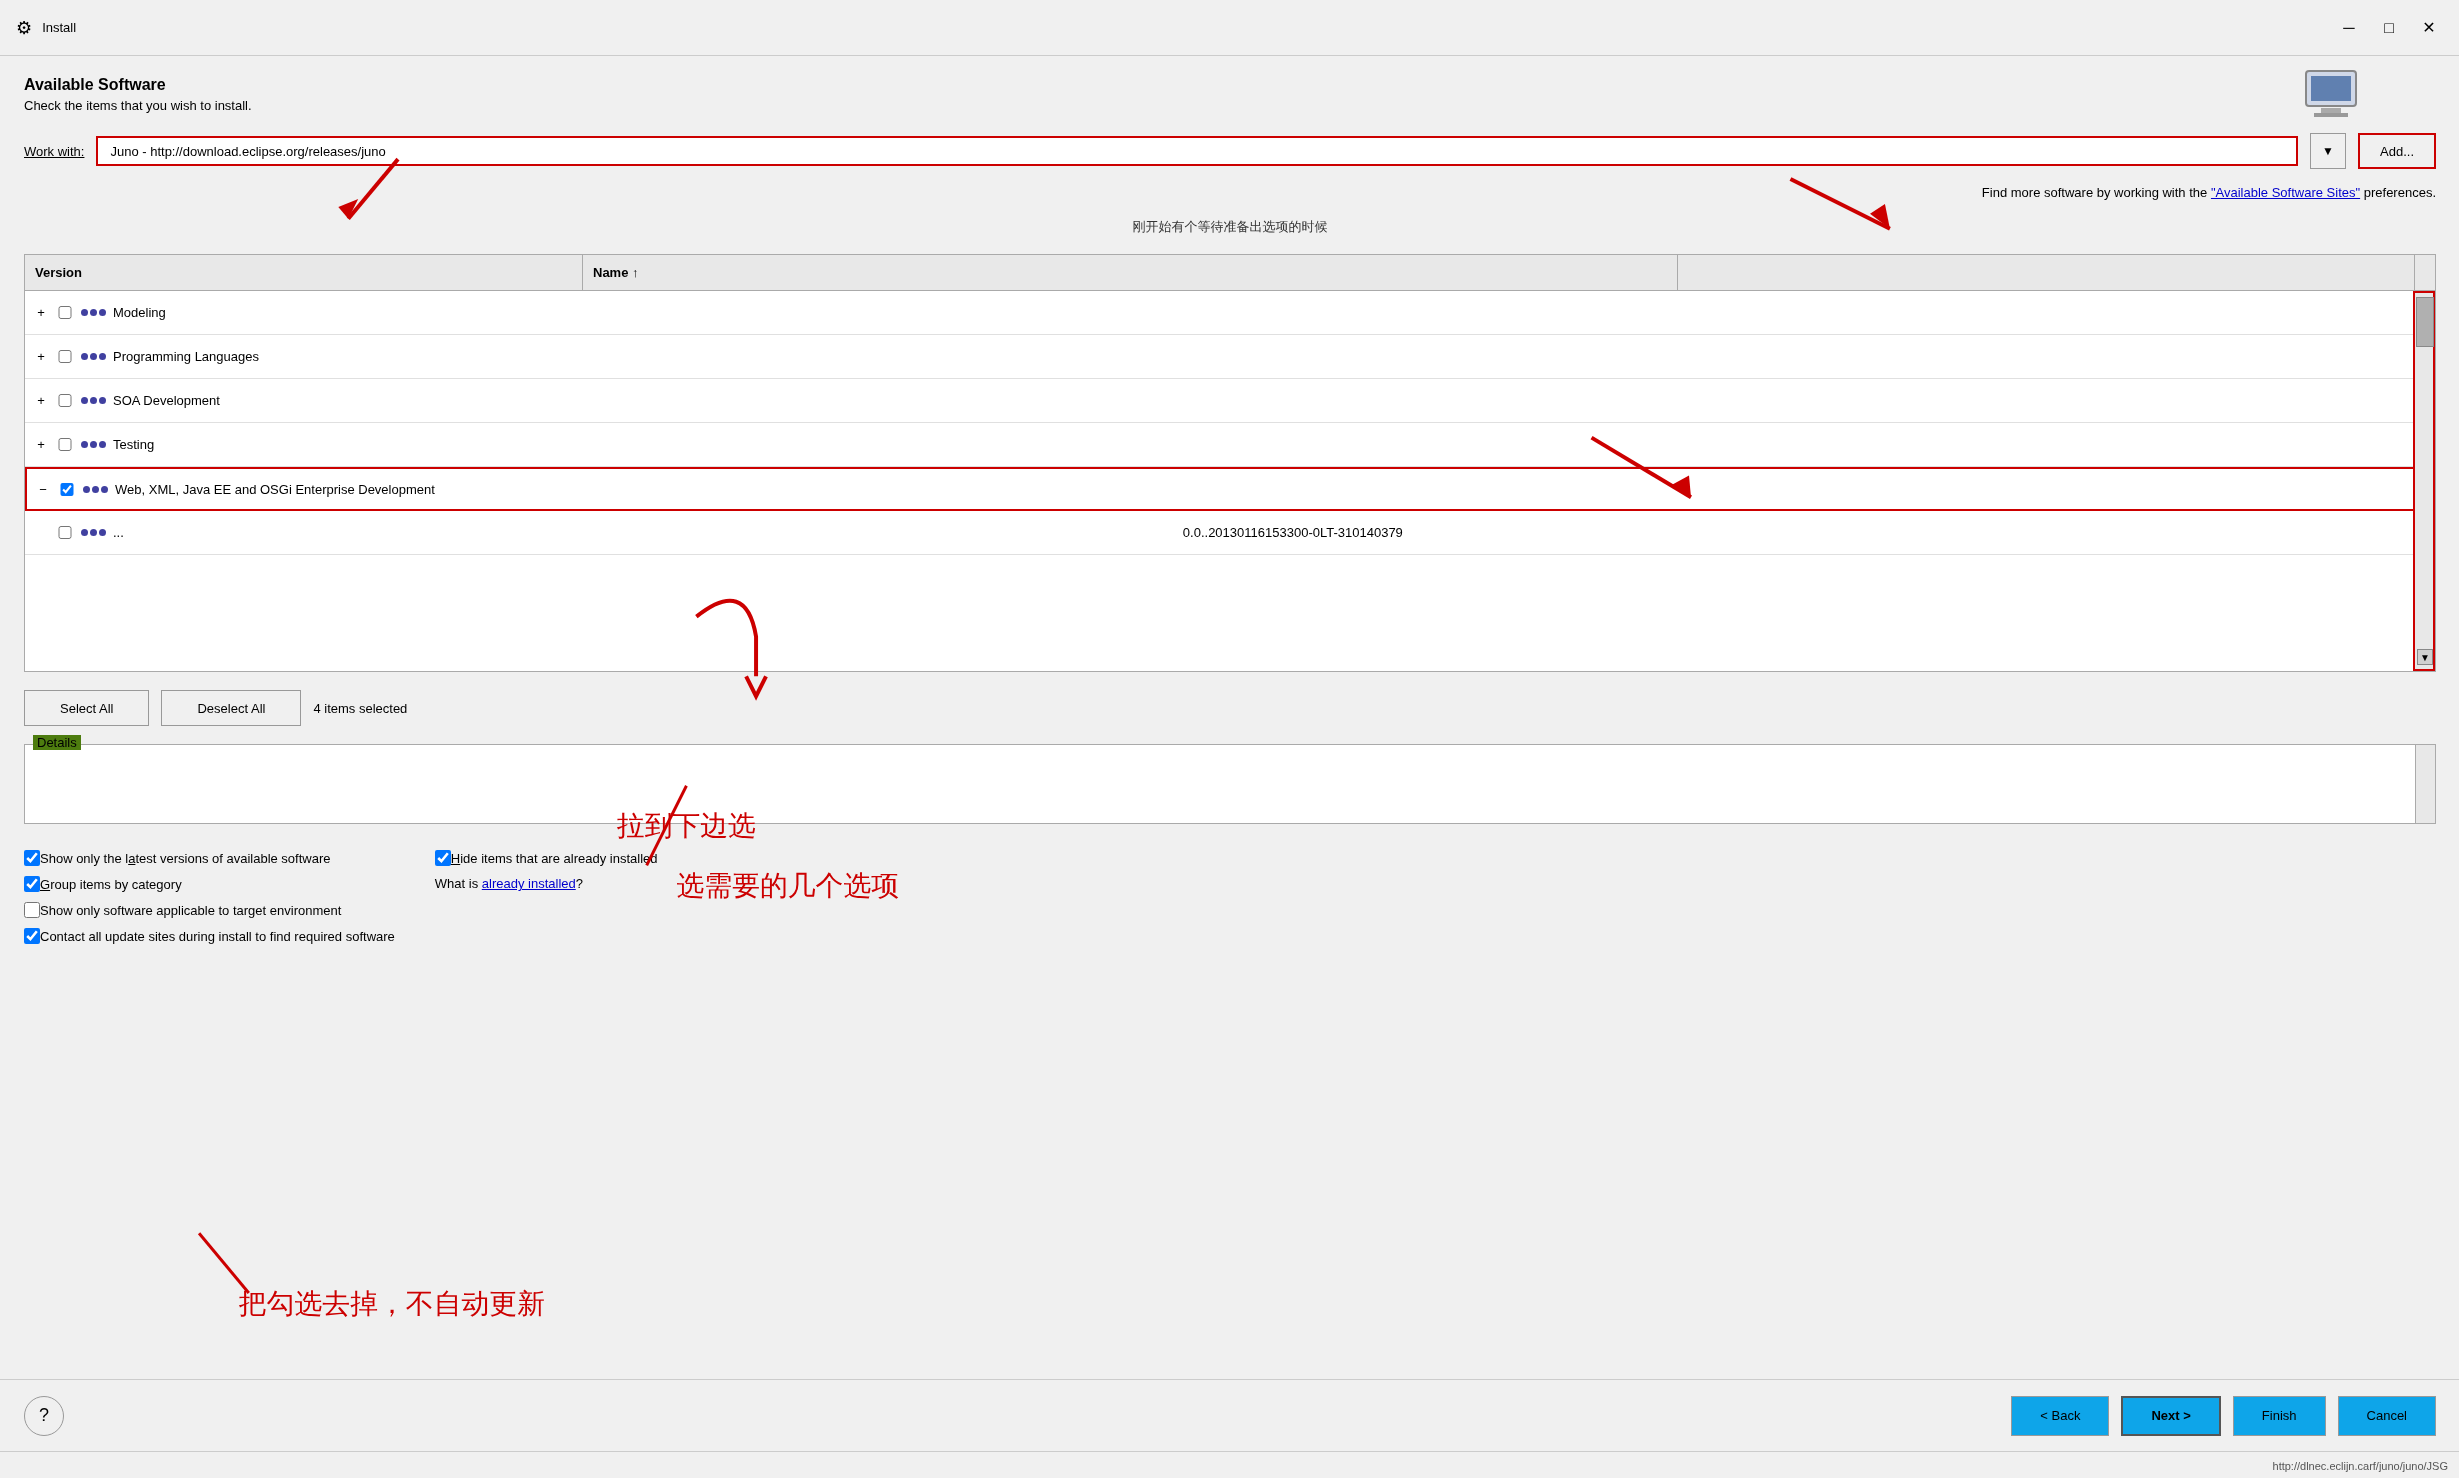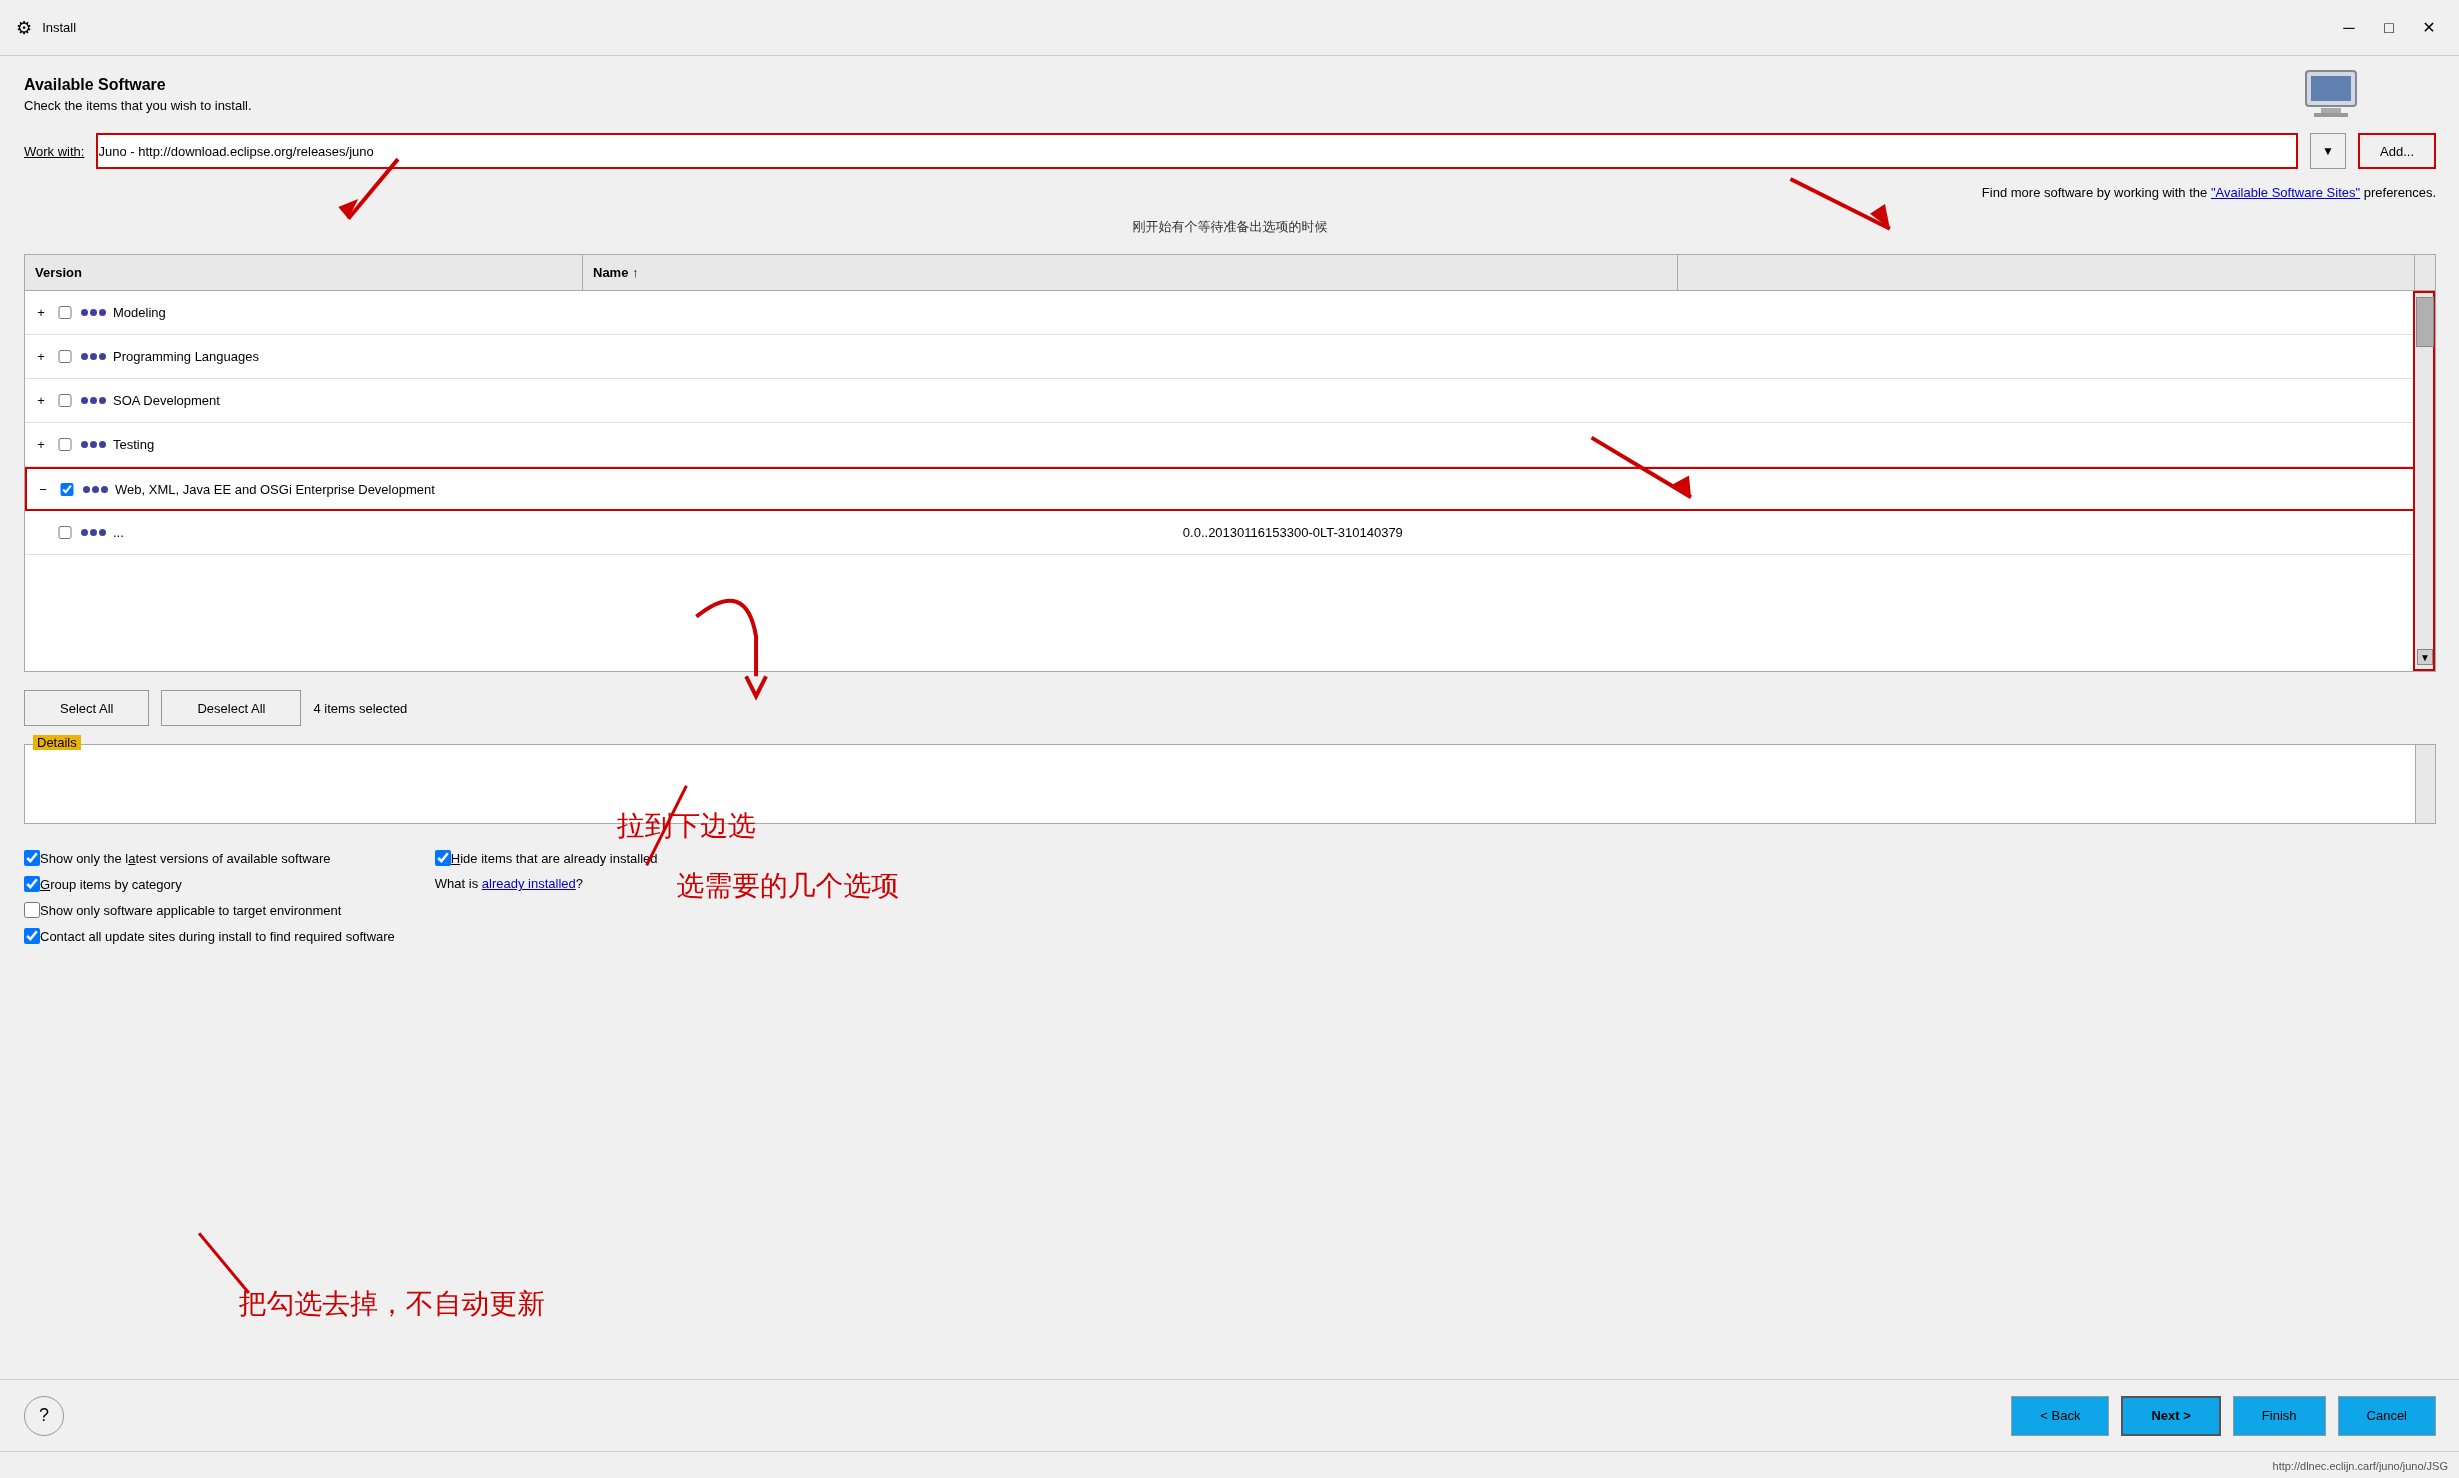--- a/index.html
+++ b/index.html
@@ -72,23 +72,23 @@
       gap: 12px;
       margin-top: 6px;
     }
     .workwith-label {
       font-size: 13px;
       text-decoration: underline;
       white-space: nowrap;
     }
     .workwith-input {
       flex: 1;
-      height: 36px;
+      height: 30px;
       border: 2px solid #cc0000;
-      padding: 0 0;
+      padding: 0 12px;
       font-size: 13px;
       background: #fff;
       outline: none;
     }
     .workwith-dropdown {
       width: 36px;
       height: 36px;
       border: 1px solid #999;
       background: #f0f0f0;
       display: flex;
@@ -214,21 +214,21 @@
       margin-top: 4px;
       padding: 4px 8px;
       min-height: 80px;
       background: #fff;
       position: relative;
     }
     .details-label {
       position: absolute;
       top: -10px;
       left: 8px;
-      background: #eab308;
+      background: #4d7c0f;
       padding: 0 4px;
       font-size: 13px;
     }
     .checkboxes-section {
       display: flex;
       gap: 40px;
       margin-top: 12px;
     }
     .checkboxes-col {
       display: flex;

